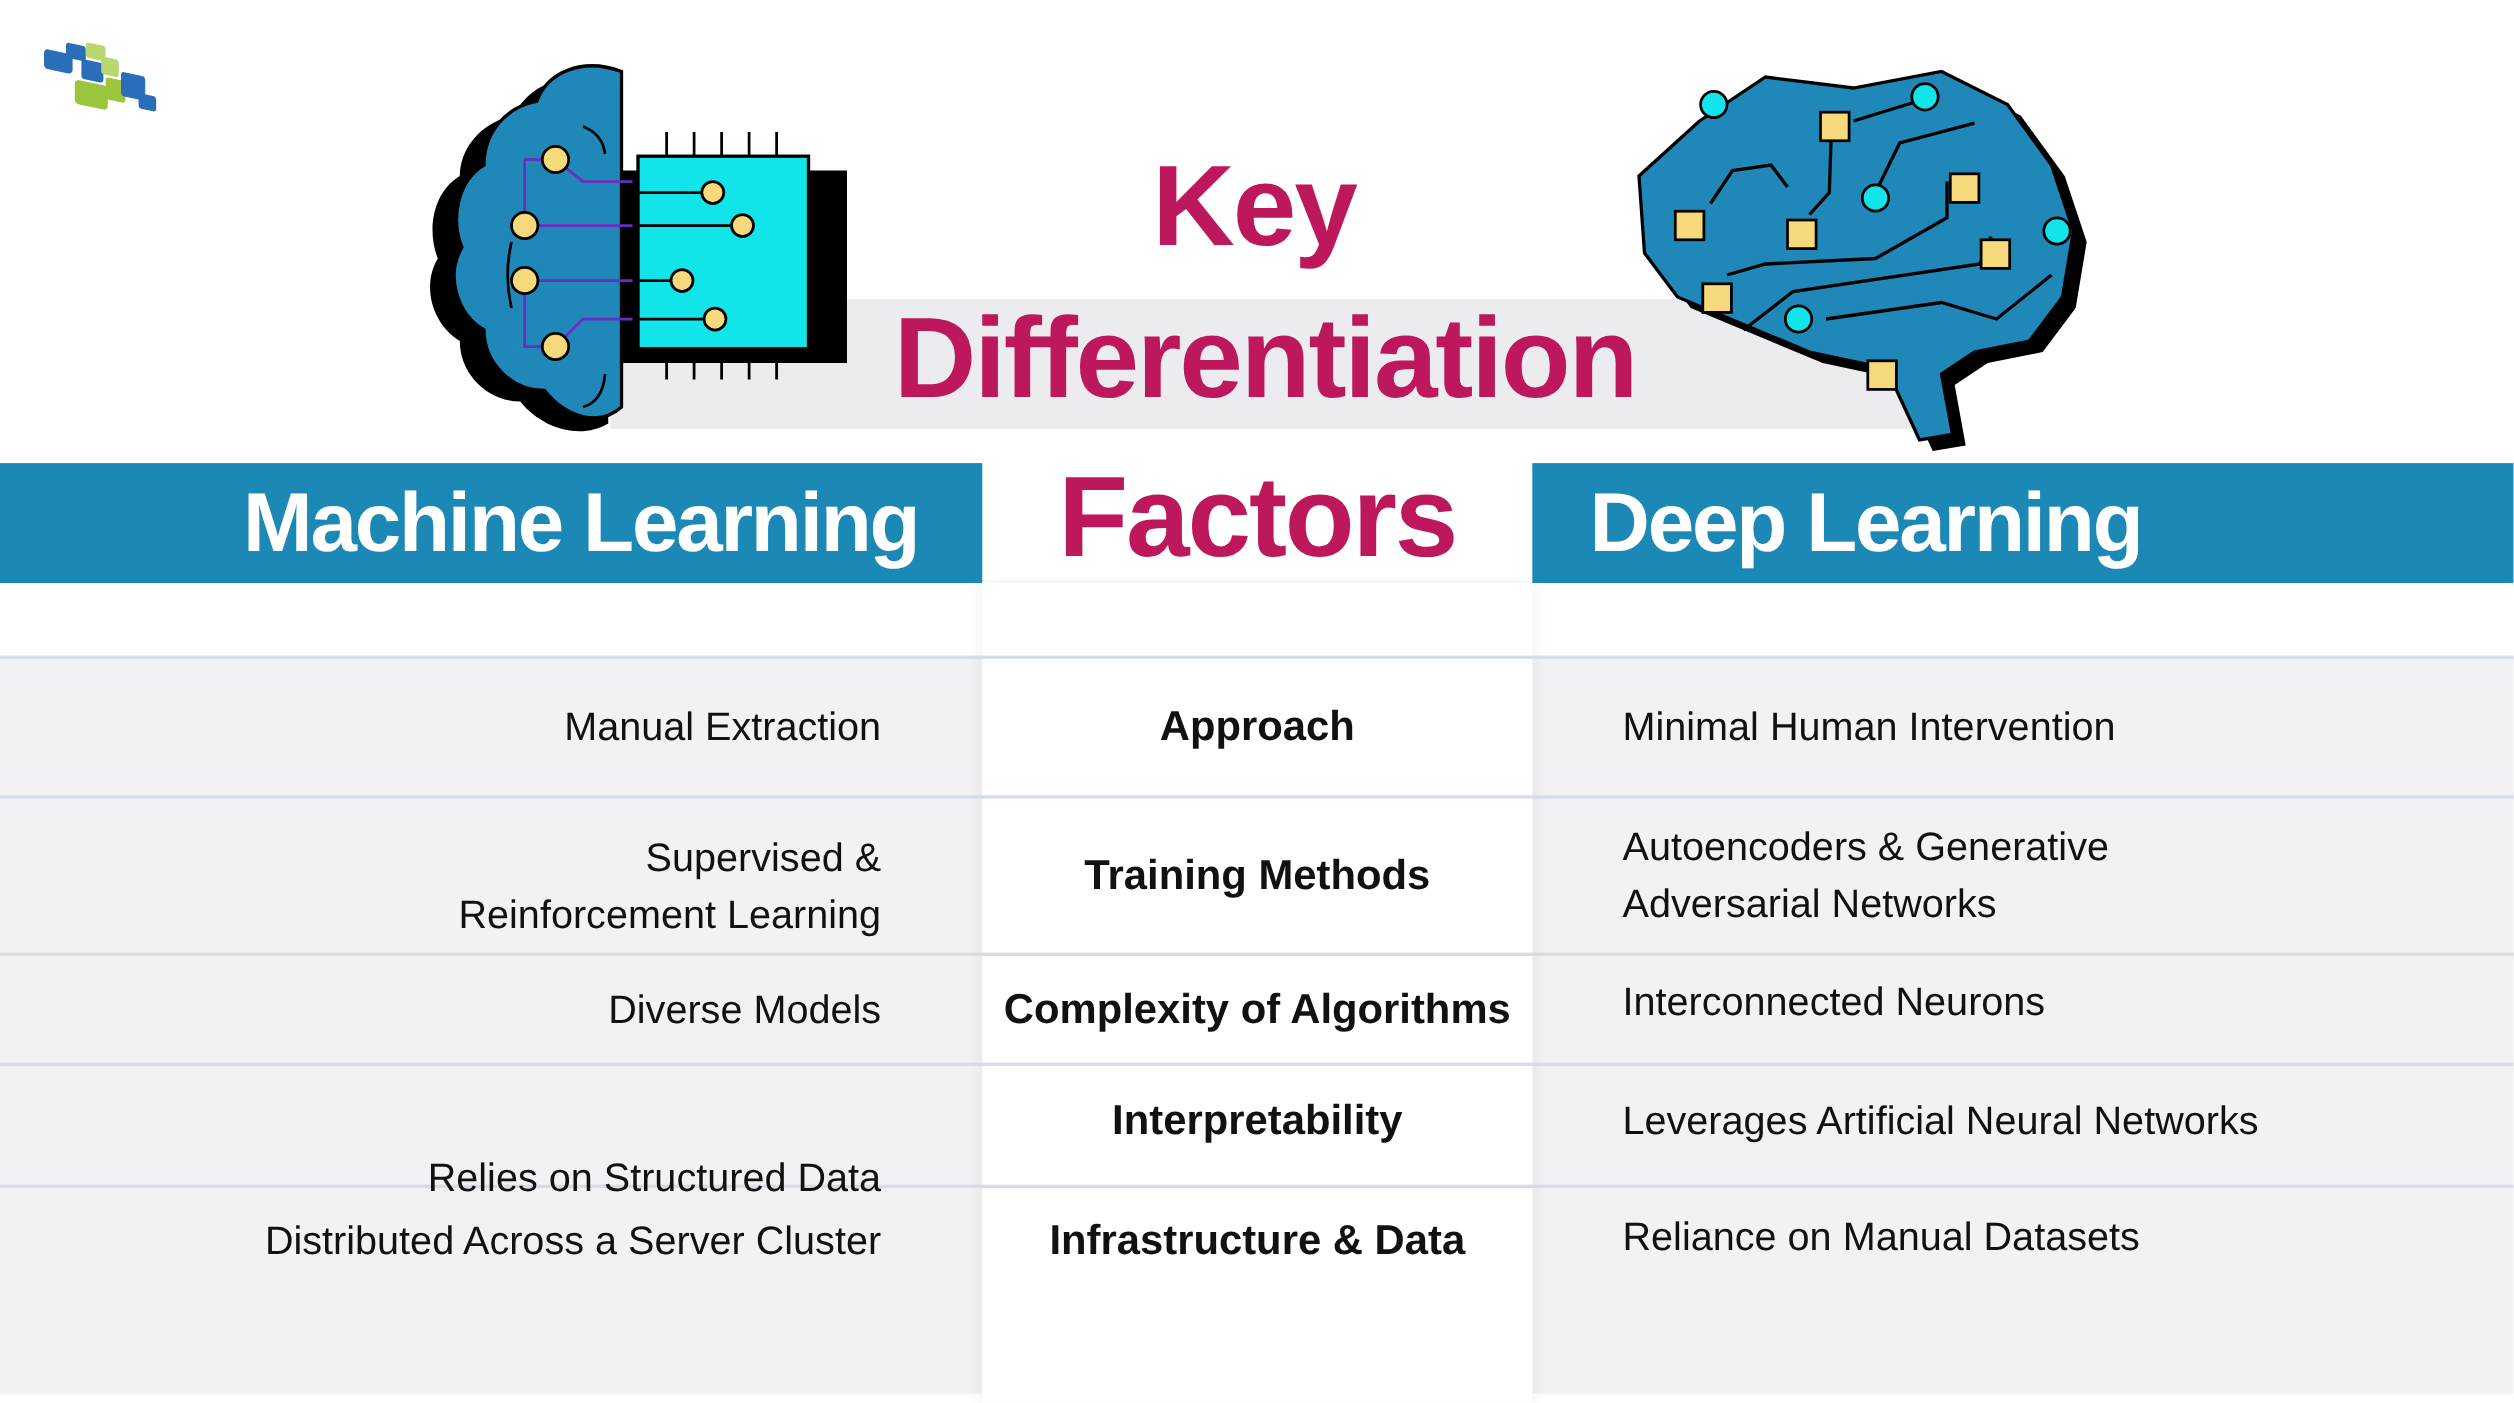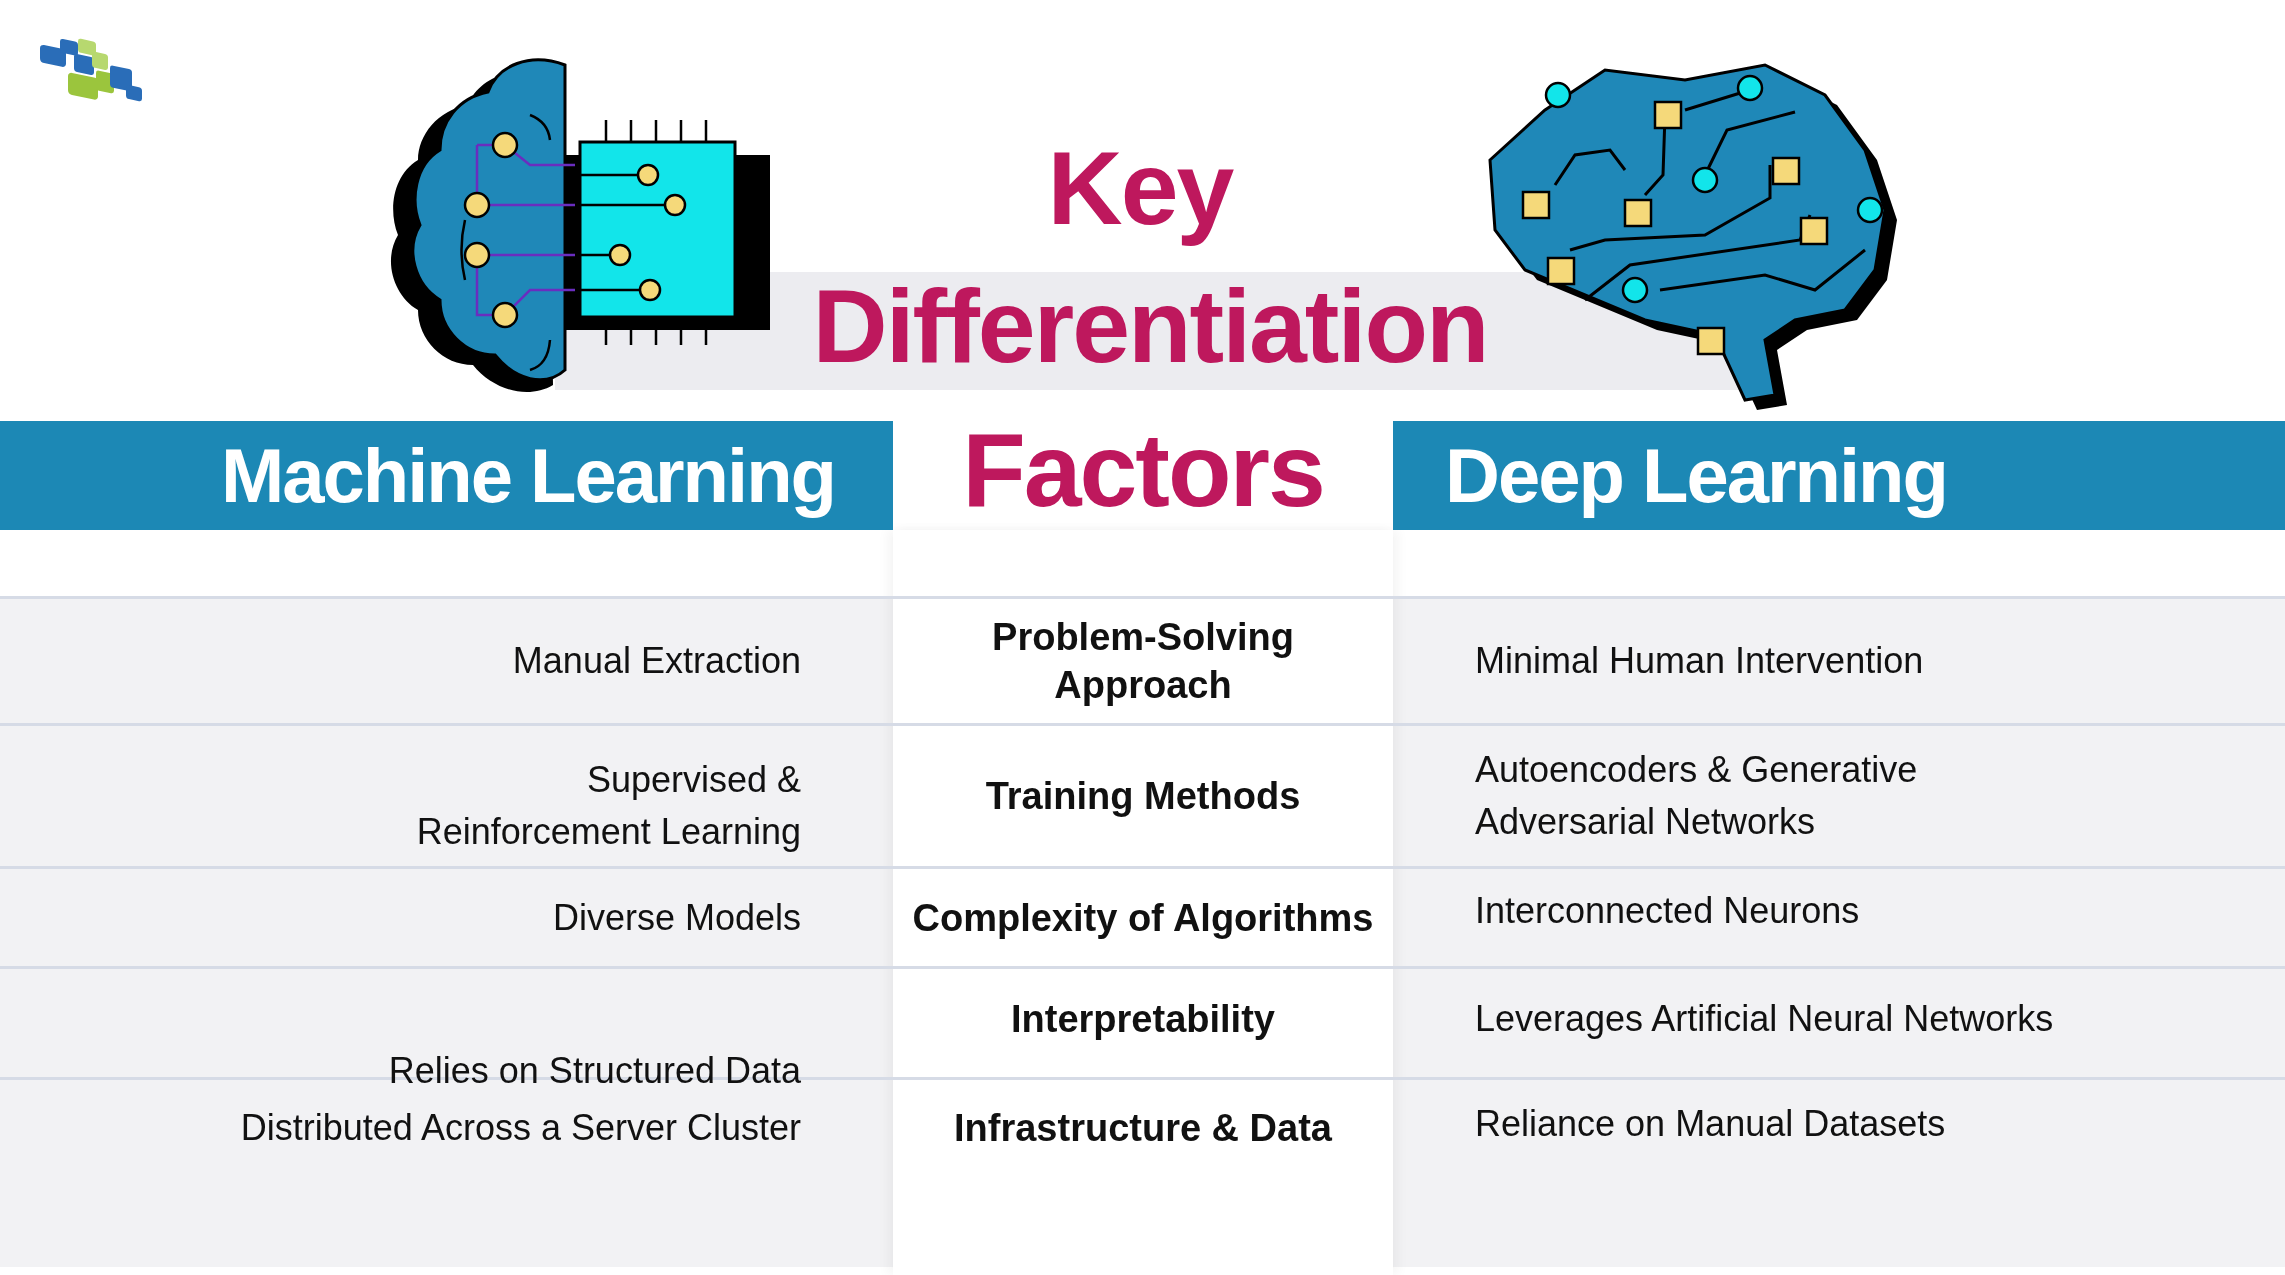--- a/index.html
+++ b/index.html
@@ -153,21 +153,20 @@
 <div class="abs divider" style="top:723px;"></div>
 <div class="abs divider" style="top:866px;"></div>
 <div class="abs divider" style="top:966px;"></div>
 <div class="abs divider" style="top:1077px;"></div>
 
 <div class="cell cell-left" style="top:599px;height:124px;">
     <span>Manual Extraction</span>
   </div>
 <div class="cell cell-mid" style="top:599px;height:124px;">
   <div>
-      <div>Problem-Solving</div>
       <div>Approach</div>
     </div>
 </div>
 <div class="cell cell-right" style="top:599px;height:124px;">
     <span>Minimal Human Intervention</span>
   </div>
 
 <div class="cell cell-left" style="top:722px;height:168px;">
   <div>
       <div>Supervised &amp;</div>

